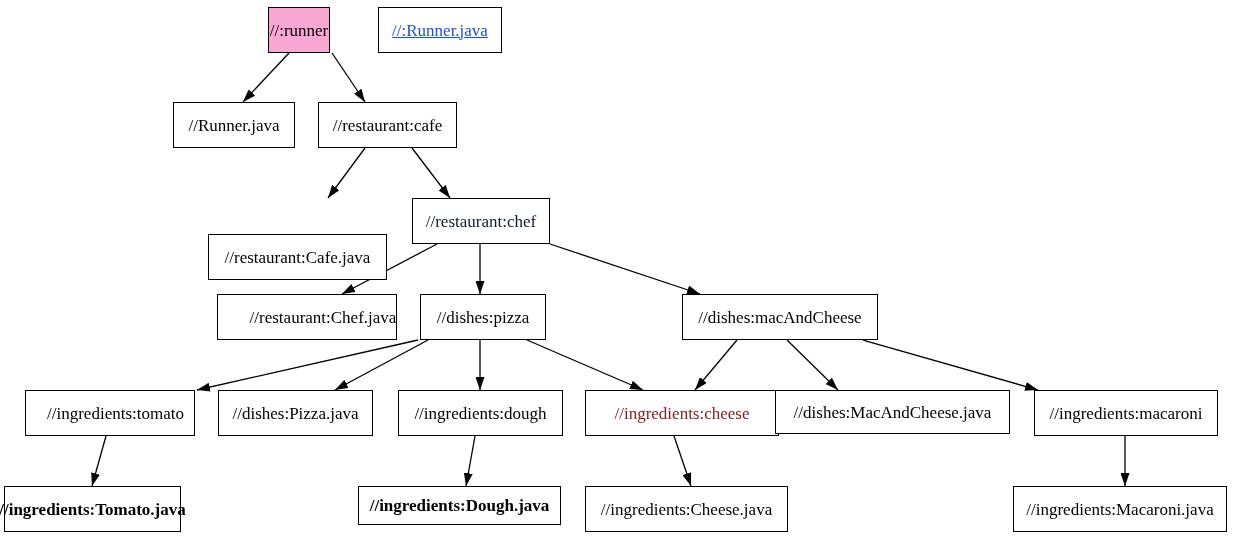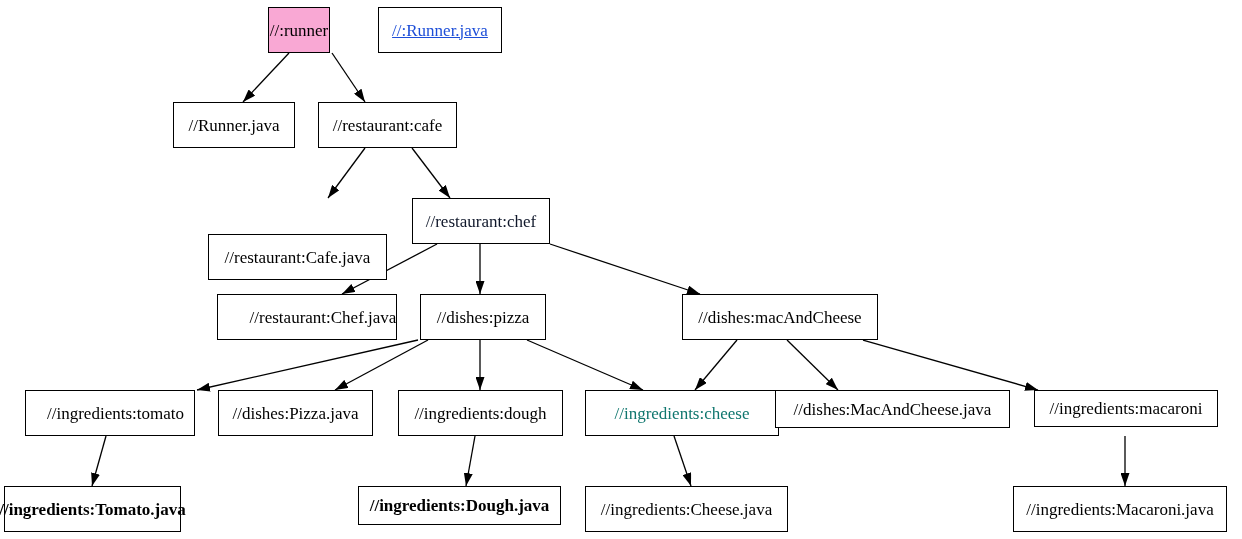--- a/index.html
+++ b/index.html
@@ -77,21 +77,21 @@
       <div class="node" style="left: 173px; top: 102px; width: 122px; height: 46px; background: rgb(255, 255, 255); border-color: rgb(0, 0, 0); color: rgb(0, 0, 0);">//Runner.java</div>
       <div class="node" style="left: 318px; top: 102px; width: 139px; height: 46px; background: rgb(255, 255, 255); border-color: rgb(0, 0, 0); color: rgb(0, 0, 0);">//restaurant:cafe</div>
       <div class="node" style="left: 208px; top: 198px; width: 179px; height: 46px; background: rgb(255, 255, 255); border-color: rgb(0, 0, 0); color: rgb(0, 0, 0); margin-top: 36px;">//restaurant:Cafe.java</div>
       <div class="node" style="left: 412px; top: 198px; width: 138px; height: 46px; background: rgb(255, 255, 255); border-color: rgb(0, 0, 0); color: #0f172a;">//restaurant:chef</div>
       <div class="node" style="left: 217px; top: 294px; width: 180px; height: 46px; background: rgb(255, 255, 255); border-color: rgb(0, 0, 0); color: rgb(0, 0, 0); padding-left: 32px;">//restaurant:Chef.java</div>
       <div class="node" style="left: 420px; top: 294px; width: 126px; height: 46px; background: rgb(255, 255, 255); border-color: rgb(0, 0, 0); color: rgb(0, 0, 0); text-align: right;">//dishes:pizza</div>
       <div class="node" style="left: 682px; top: 294px; width: 196px; height: 46px; background: rgb(255, 255, 255); border-color: rgb(0, 0, 0); color: rgb(0, 0, 0);">//dishes:macAndCheese</div>
       <div class="node" style="left: 25px; top: 390px; width: 170px; height: 46px; background: rgb(255, 255, 255); border-color: rgb(0, 0, 0); color: rgb(0, 0, 0); padding-left: 11px;">//ingredients:tomato</div>
       <div class="node" style="left: 218px; top: 390px; width: 155px; height: 46px; background: rgb(255, 255, 255); border-color: rgb(0, 0, 0); color: rgb(0, 0, 0);">//dishes:Pizza.java</div>
       <div class="node" style="left: 398px; top: 390px; width: 165px; height: 46px; background: rgb(255, 255, 255); border-color: rgb(0, 0, 0); color: rgb(0, 0, 0);">//ingredients:dough</div>
-      <div class="node" style="left: 585px; top: 390px; width: 194px; height: 46px; background: rgb(255, 255, 255); border-color: rgb(0, 0, 0); color: #0f766e;">//ingredients:cheese</div>
-      <div class="node" style="left: 775px; top: 390px; width: 235px; height: 38px; background: rgb(255, 255, 255); border-color: rgb(0, 0, 0); color: rgb(0, 0, 0);">//dishes:MacAndCheese.java</div>
-      <div class="node" style="left: 1034px; top: 390px; width: 184px; height: 37px; background: rgb(255, 255, 255); border-color: rgb(0, 0, 0); color: rgb(0, 0, 0);">//ingredients:macaroni</div>
+      <div class="node" style="left: 585px; top: 390px; width: 194px; height: 46px; background: rgb(255, 255, 255); border-color: rgb(0, 0, 0); color: #7f1d1d;">//ingredients:cheese</div>
+      <div class="node" style="left: 775px; top: 390px; width: 235px; height: 44px; background: rgb(255, 255, 255); border-color: rgb(0, 0, 0); color: rgb(0, 0, 0);">//dishes:MacAndCheese.java</div>
+      <div class="node" style="left: 1034px; top: 390px; width: 184px; height: 46px; background: rgb(255, 255, 255); border-color: rgb(0, 0, 0); color: rgb(0, 0, 0);">//ingredients:macaroni</div>
       <div class="node" style="left: 4px; top: 486px; width: 177px; height: 46px; background: rgb(255, 255, 255); border-color: rgb(0, 0, 0); color: rgb(0, 0, 0); font-weight: bold;">//ingredients:Tomato.java</div>
       <div class="node" style="left: 358px; top: 486px; width: 203px; height: 39px; background: rgb(255, 255, 255); border-color: rgb(0, 0, 0); color: rgb(0, 0, 0); font-weight: bold;">//ingredients:Dough.java</div>
       <div class="node" style="left: 585px; top: 486px; width: 203px; height: 46px; background: rgb(255, 255, 255); border-color: rgb(0, 0, 0); color: rgb(0, 0, 0);">//ingredients:Cheese.java</div>
       <div class="node" style="left: 1013px; top: 486px; width: 214px; height: 46px; background: rgb(255, 255, 255); border-color: rgb(0, 0, 0); color: rgb(0, 0, 0);">//ingredients:Macaroni.java</div>
     </div>
 </div>
 
 </body></html>

